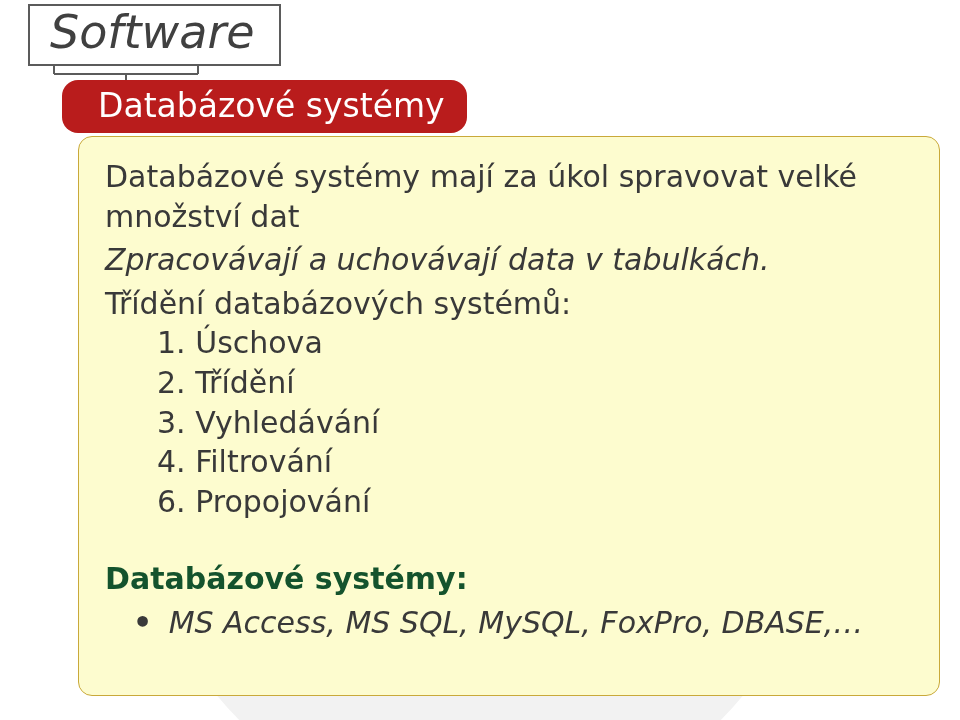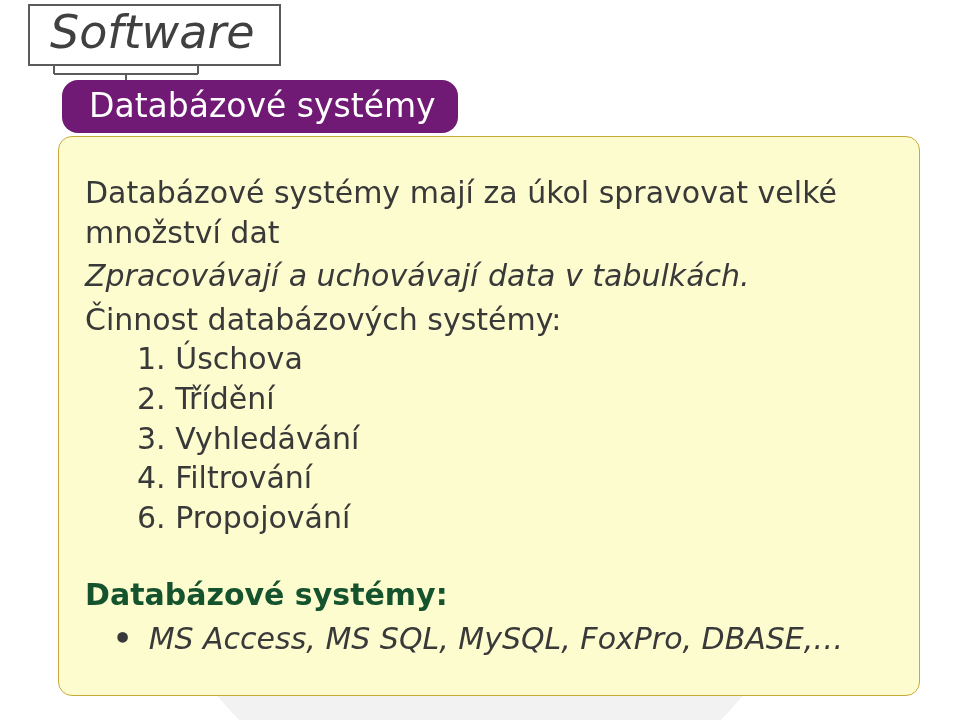--- a/index.html
+++ b/index.html
@@ -34,37 +34,37 @@
   }
   .title-connectors {
     position: absolute;
     left: 48px; top: 62px;
     z-index: 3;
   }
 
   .chip {
     position: absolute;
     left: 62px; top: 80px;
-    background: #701a75;
+    background: #b91c1c;
     color: #ffffff;
     border-radius: 16px;
-    padding: 6px 22px 8px 27px;
+    padding: 6px 22px 8px 36px;
     font-size: 33px;
     z-index: 3;
   }
 
   .content-box {
     position: absolute;
-    left: 58px; top: 136px;
+    left: 78px; top: 136px;
     width: 862px;
     min-height: 560px;
     background: #fdfccf;
     border: 1.5px solid #c9a93a;
     border-radius: 14px;
-    padding: 36px 26px 24px 26px;
+    padding: 20px 26px 24px 26px;
     z-index: 2;
     font-size: 30px;
     color: #393939;
     line-height: 1.32;
   }
   .content-box .para1 { margin-bottom: 4px; }
   .content-box .para2 { margin-bottom: 4px; font-style: italic; }
   .content-box .ol {
     list-style: none;
     padding-left: 52px;
@@ -107,21 +107,21 @@
     <line x1="6" y1="12" x2="150" y2="12" stroke="#5b5b5b" stroke-width="2"></line>
     <line x1="78" y1="12" x2="78" y2="24" stroke="#5b5b5b" stroke-width="2"></line>
     <polygon points="72,22 84,22 78,32" fill="#5b5b5b"></polygon>
   </svg>
 
   <div class="chip">Databázové systémy</div>
 
   <div class="content-box">
     <div class="para1">Databázové systémy mají za úkol spravovat velké množství dat</div>
     <div class="para2">Zpracovávají a uchovávají data v tabulkách.</div>
-    <div>Činnost databázových systémy:</div>
+    <div>Třídění databázových systémů:</div>
     <ol class="ol">
       <li><span>1. </span><span>Úschova</span></li>
       <li><span>2. </span><span>Třídění</span></li>
       <li><span>3. </span><span>Vyhledávání</span></li>
       <li><span>4. </span><span>Filtrování</span></li>
       <li><span>6. </span><span>Propojování</span></li>
     </ol>
     <div class="sub-heading">Databázové systémy:</div>
     <ul class="bullets">
       <li>MS Access, MS SQL, MySQL, FoxPro, DBASE,…</li>

